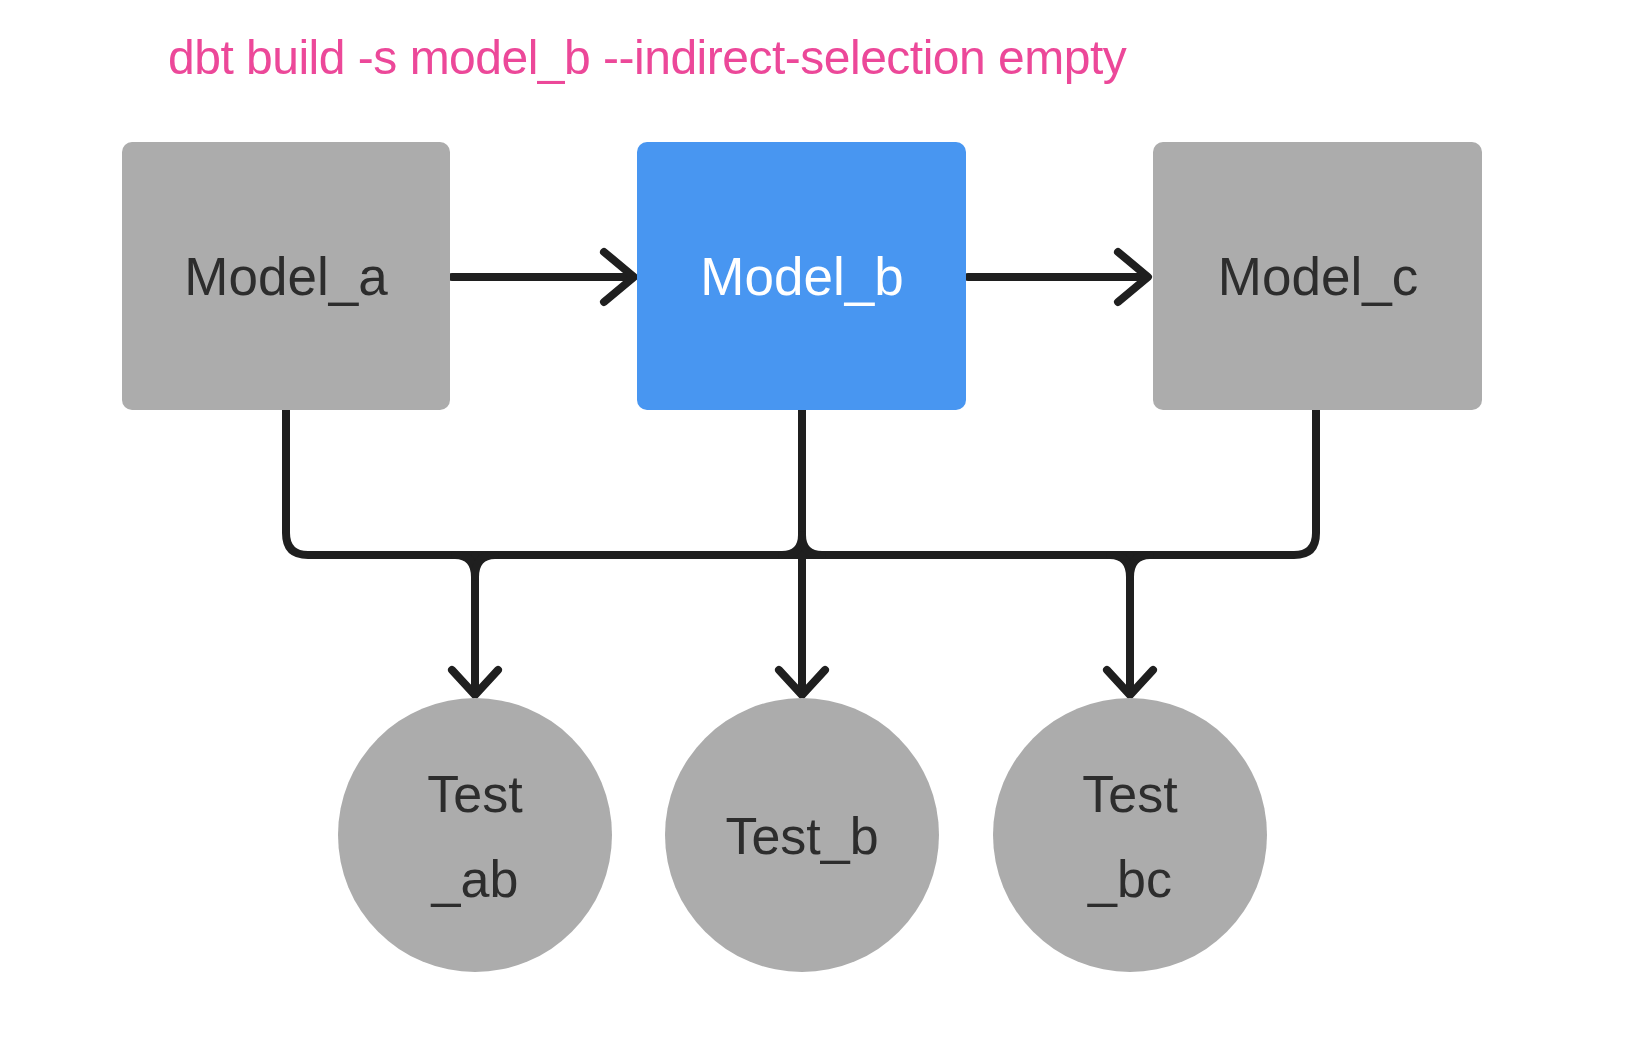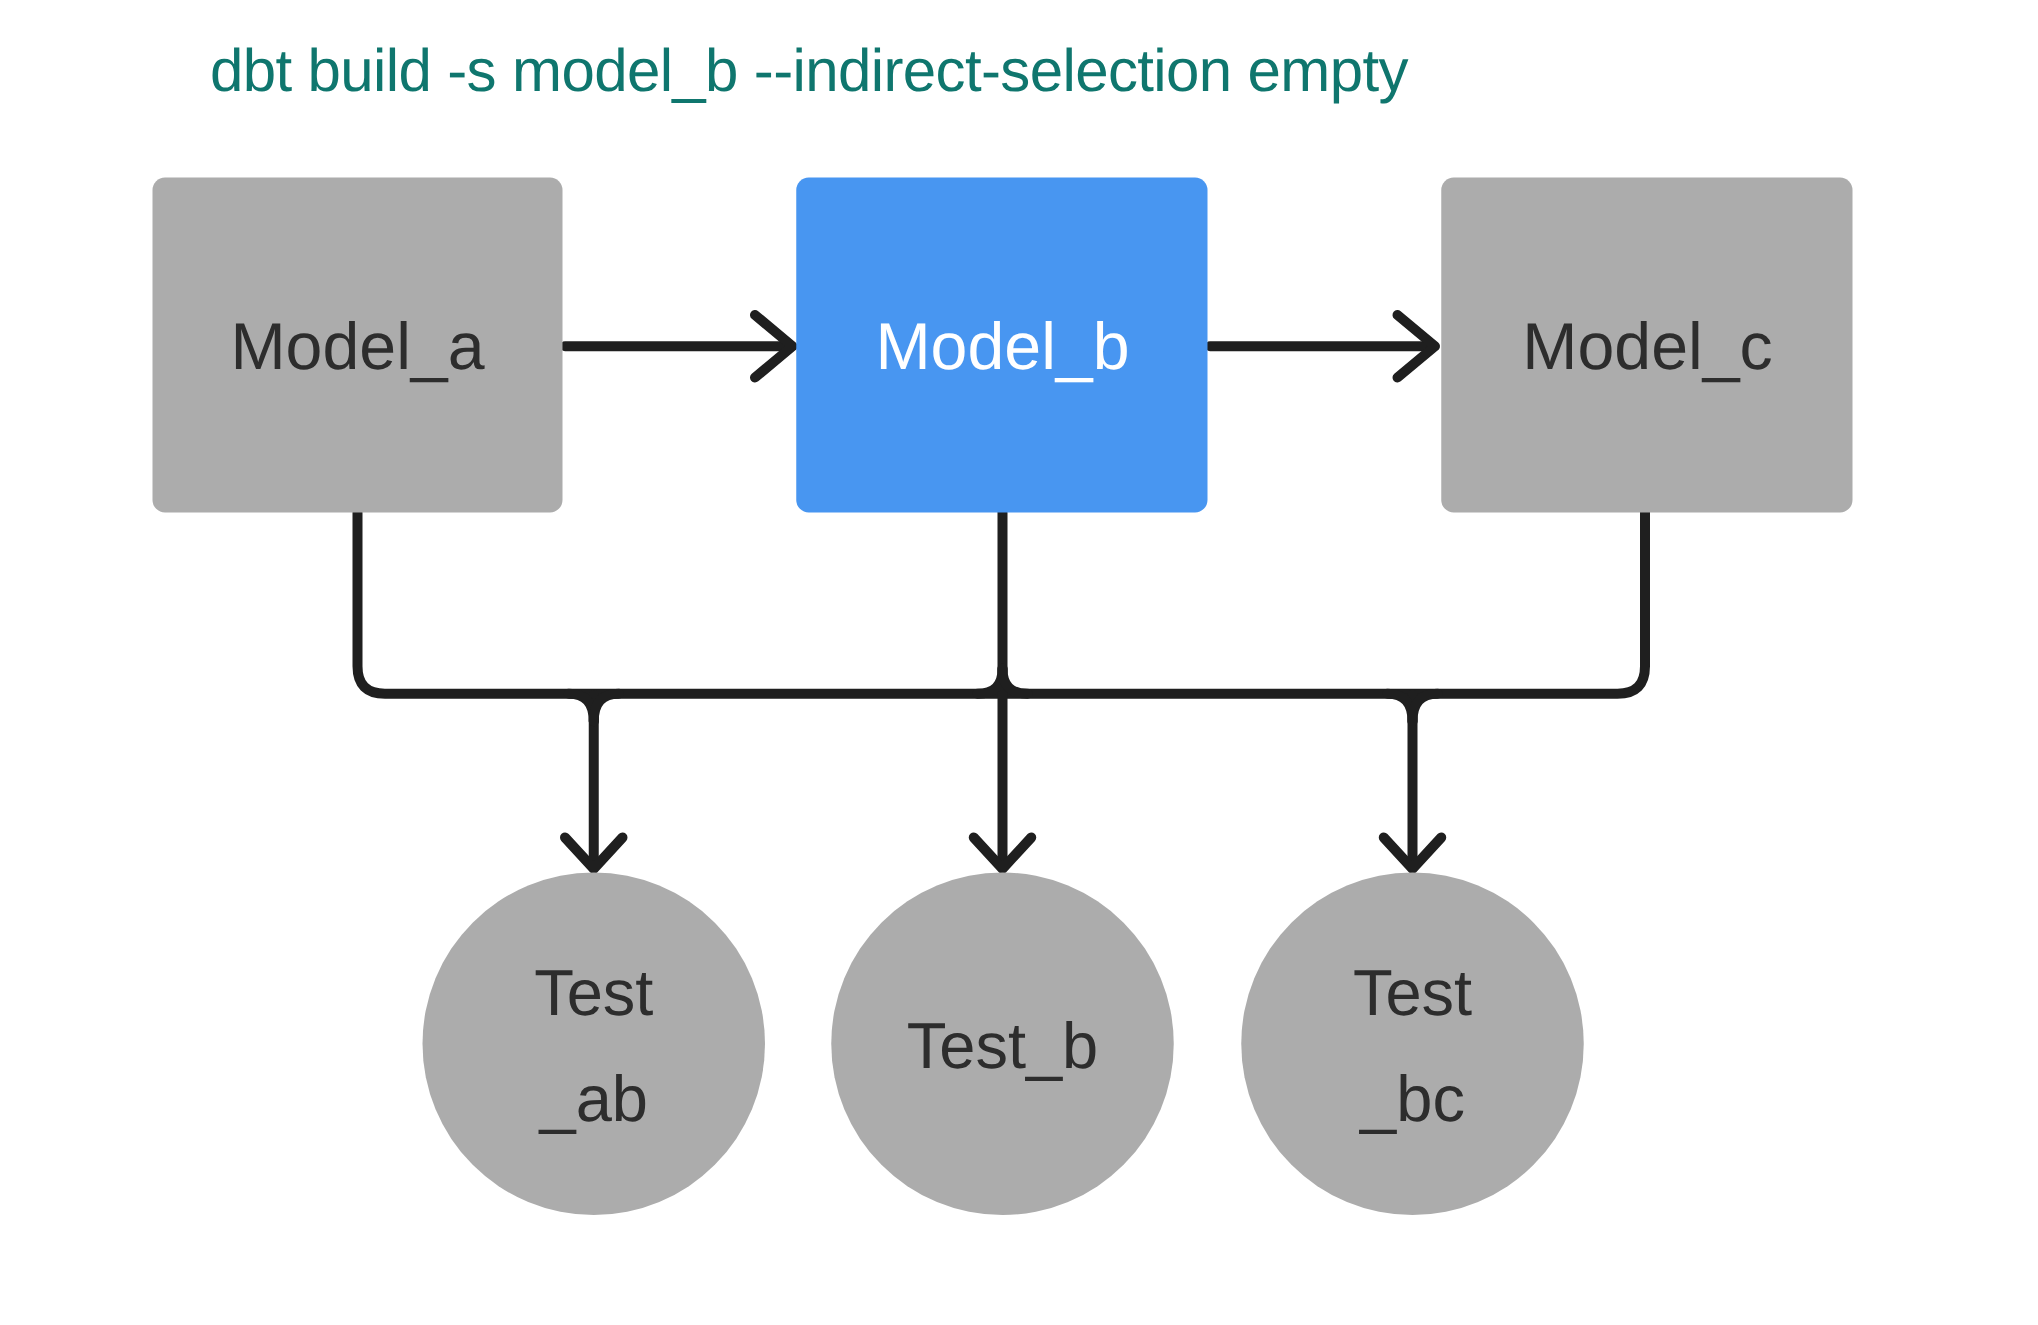--- a/index.html
+++ b/index.html
@@ -17,21 +17,21 @@
     height: 1060px;
     background: #ffffff;
   }
   .title {
     position: absolute;
     left: 168px;
     top: 30px;
     font-size: 48px;
     font-weight: 500;
     letter-spacing: -0.5px;
-    color: #0f766e;
+    color: #ec4899;
     white-space: nowrap;
   }
   svg { position: absolute; left: 0; top: 0; }
   .node-label {
     font-family: "Liberation Sans", "DejaVu Sans", sans-serif;
     font-size: 53px;
     font-weight: 400;
   }
   .test-label {
     font-family: "Liberation Sans", "DejaVu Sans", sans-serif;

